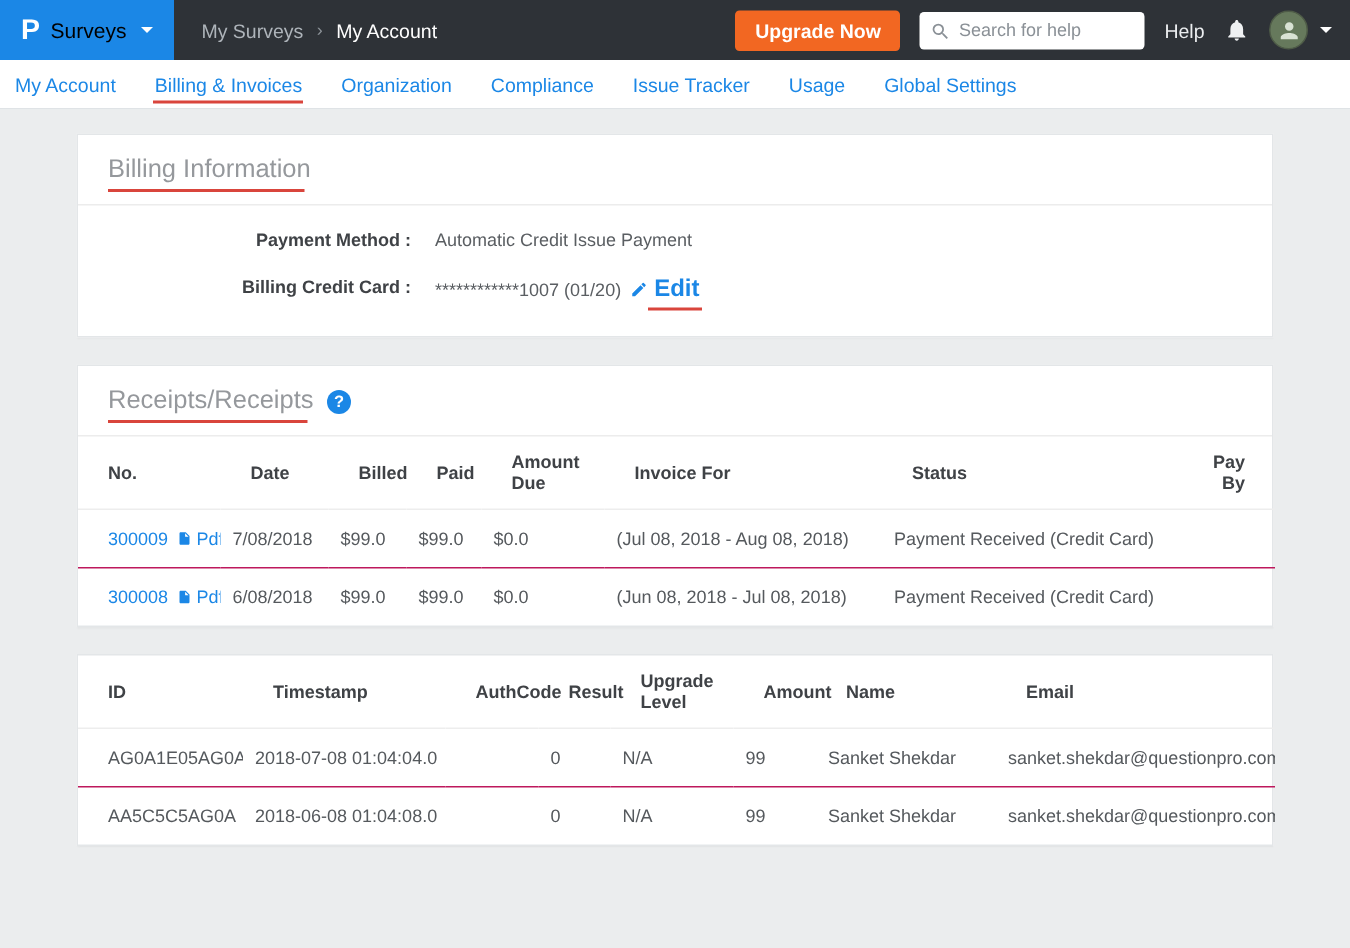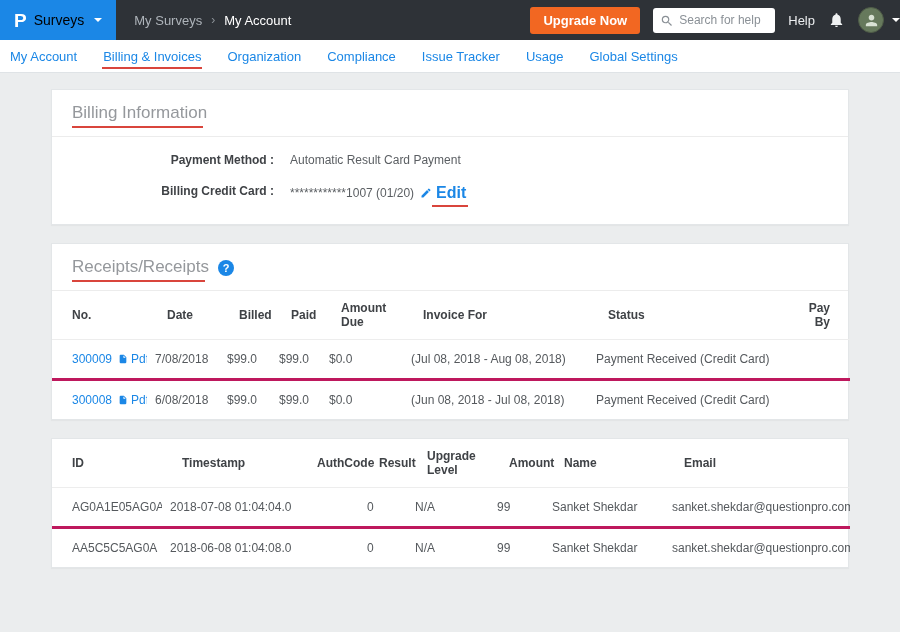--- a/index.html
+++ b/index.html
@@ -11,25 +11,25 @@
   }
   
   .topbar { display:flex; align-items:center; height:40px; background:#2e3237; }
   .brand { display:flex; align-items:center; gap:7px; background:#1b87e6; height:100%; padding:0 14px; cursor:pointer; }
   .logo { color:#fff; font-weight:800; font-size:19px; line-height:1; }
   .brand-label { color:#000000; font-size:14px; }
   .caret-down { width:0; height:0; border-left:4px solid transparent; border-right:4px solid transparent; border-top:4px solid #fff; margin-left:3px; }
   .breadcrumb { margin-left:18px; display:flex; align-items:center; gap:9px; font-size:13px; color:#aeb4ba; }
   .breadcrumb .sep { color:#8d9399; font-size:12px; }
   .breadcrumb .current { color:#fff; }
-  .topbar-right { margin-left:auto; display:flex; align-items:center; gap:13px; padding-right:0;justify-content:space-between; }
+  .topbar-right { margin-left:auto; display:flex; align-items:center; gap:13px; padding-right:12px;justify-content:space-between; }
   .upgrade-btn { background:#f26722; color:#fff; border:none; border-radius:3px; height:27px; padding:0 13px; font-size:13px; font-weight:700; cursor:pointer; }
   .search-wrap { position:relative; }
   .search-wrap svg { position:absolute; left:7px; top:6px; }
-  .search-input { width:122px; height:25px; border:none; border-radius:3px; padding:0 8px 0 26px; font-size:12px; color:#333; outline:none; }
+  .search-input { width:150px; height:25px; border:none; border-radius:3px; padding:0 8px 0 26px; font-size:12px; color:#333; outline:none; }
   .search-input::placeholder { color:#8a9096; }
   .help-label { color:#eceef0; font-size:13px; cursor:pointer; }
   .icon-btn { display:flex; align-items:center; cursor:pointer; }
   .avatar-wrap { display:flex; align-items:center; gap:5px; cursor:pointer; }
   .avatar { width:26px; height:26px; border-radius:50%; background:#66795c; display:flex; align-items:center; justify-content:center; overflow:hidden; border:1px solid #4e5b47; }
   
   .nav { background:#fff; display:flex; align-items:center; gap:26px; height:33px; padding:0 10px; border-bottom:1px solid #dfe3e6; }
   .tab { font-size:13px; color:#1b87e6; cursor:pointer; position:relative; white-space:nowrap; }
   .tab.active::after { content:""; position:absolute; left:-1px; right:-1px; bottom:-5px; height:2px; background:#d9453c; }
   
@@ -44,21 +44,21 @@
   .fields { padding:16px 20px 20px; }
   .field-row { display:flex; margin-bottom:17px; }
   .field-row:last-child { margin-bottom:2px; }
   .field-label { width:202px; text-align:right; font-size:12px; font-weight:700; color:#3f4246; }
   .field-value { margin-left:16px; font-size:12px; color:#5a5e62; display:flex; align-items:center; gap:6px; }
   .edit-link { color:#1b87e6; font-size:16px; font-weight:700; text-decoration:none; display:inline-flex; align-items:center; gap:4px; position:relative; cursor:pointer; }
   .edit-link.annot::after { content:""; position:absolute; left:12px; right:-2px; bottom:-5px; height:2px; background:#d9453c; }
   
   table { width:100%; border-collapse:collapse; font-size:12px; table-layout:fixed; }
   th { text-align:left; padding:10px 20px; color:#3f4246; font-weight:700; border-bottom:1px solid #ededed; }
-  td { padding:12px 8px; color:#55595d; border-bottom:3px solid #be185d; overflow:hidden; white-space:nowrap; }
+  td { padding:12px 8px; color:#55595d; border-bottom:1px solid #be185d; overflow:hidden; white-space:nowrap; }
   tr:last-child td { border-bottom:none; }
   th:first-child, td:first-child { padding-left:20px; }
   th:last-child, td:last-child { padding-right:20px; }
   .col-right { text-align:right; }
   .inv-link { color:#1b87e6; text-decoration:none; cursor:pointer; }
   .pdf-link { color:#1b87e6; text-decoration:none; cursor:pointer; display:inline-flex; align-items:center; gap:3px; margin-left:6px; }
   .no-cell { display:flex; align-items:center; }
 </style>
 </head>
 <body>
@@ -111,21 +111,21 @@
 
 <div class="content">
 
   <div class="card">
     <div class="card-title-row">
       <span class="card-title red-underline">Billing Information</span>
     </div>
     <div class="fields">
       <div class="field-row">
         <span class="field-label">Payment Method :</span>
-        <span class="field-value">Automatic Result Card Payment</span>
+        <span class="field-value">Automatic Credit Issue Payment</span>
       </div>
       <div class="field-row">
         <span class="field-label">Billing Credit Card :</span>
         <span class="field-value">
           <span>************1007 (01/20)</span>
           <a class="edit-link annot">
             <svg width="12" height="12" viewBox="0 0 24 24" fill="#1b87e6">
                 <path d="M3 17.25V21h3.75L17.81 9.94l-3.75-3.75L3 17.25zM20.71 7.04a1 1 0 0 0 0-1.41l-2.34-2.34a1 1 0 0 0-1.41 0l-1.83 1.83 3.75 3.75 1.83-1.83z"></path>
               </svg>
             <span>Edit</span>

